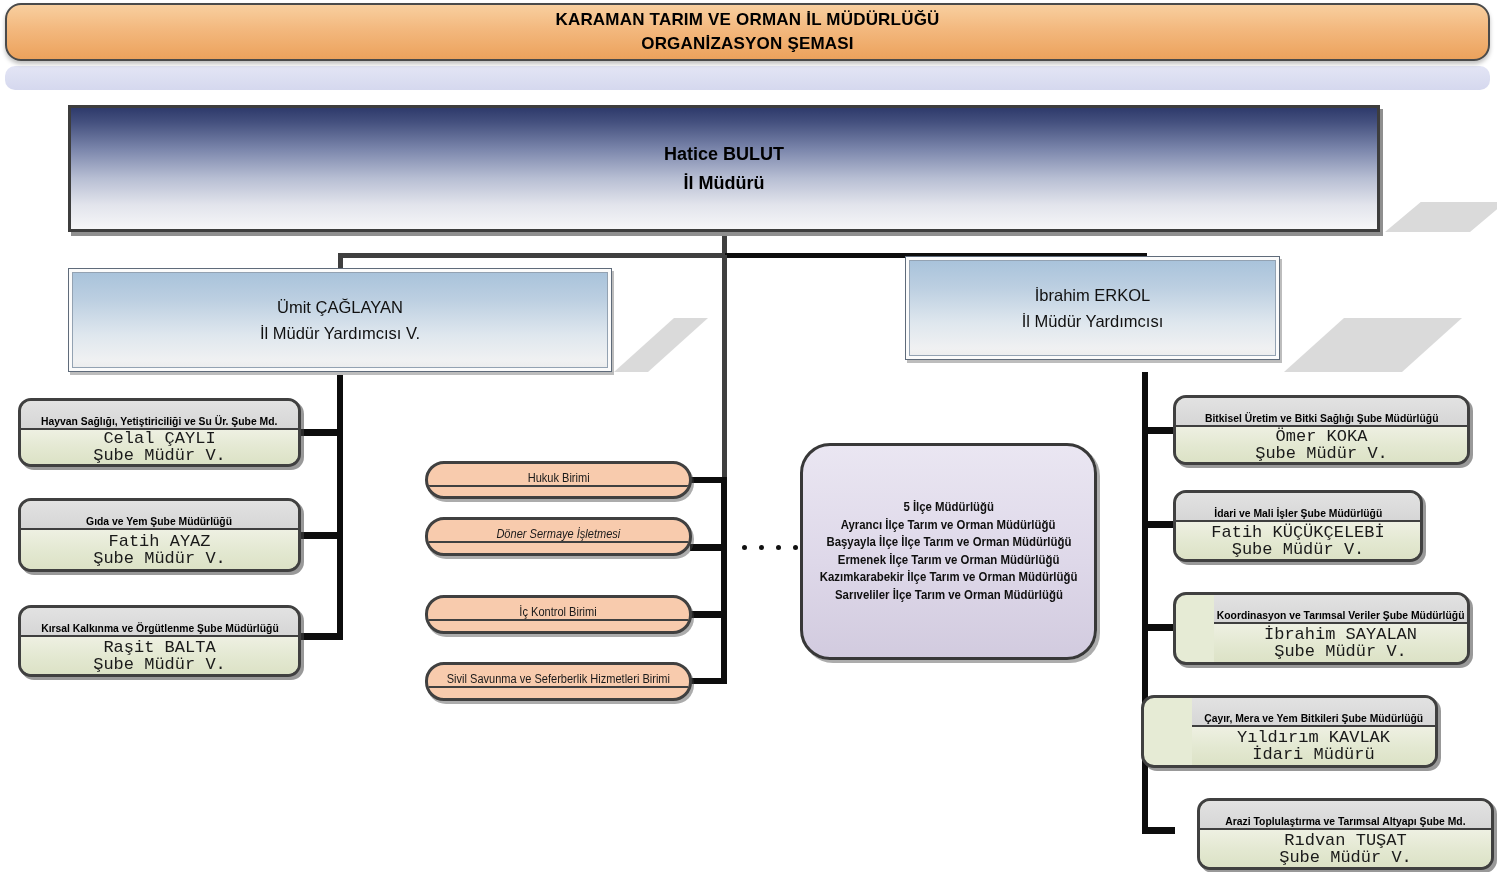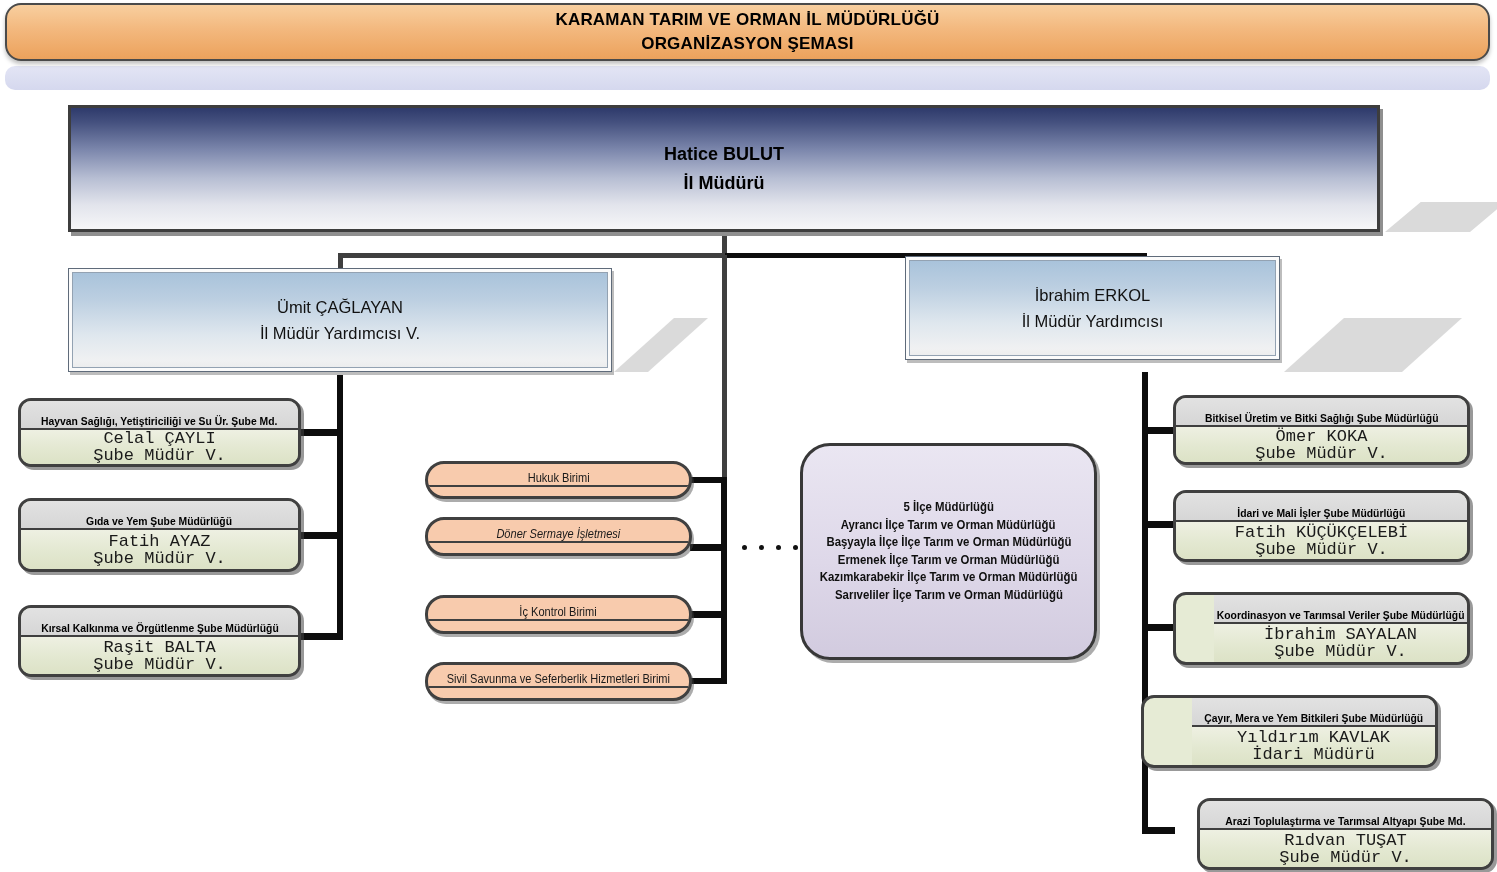--- a/index.html
+++ b/index.html
@@ -226,21 +226,21 @@
 
   <div class="abs dept" style="left:1173px;top:395px;width:297px;height:70px;">
     <div class="dept-header">
         <span>Bitkisel Üretim ve Bitki Sağlığı Şube Müdürlüğü</span>
       </div>
     <div class="dept-body">
       <div class="nm">Ömer KOKA</div>
       <div class="rl">Şube Müdür V.</div>
     </div>
   </div>
-  <div class="abs dept" style="left:1173px;top:490px;width:297px;height:72px;">
+  <div class="abs dept" style="left:1173px;top:490px;width:250px;height:72px;">
     <div class="dept-header">
         <span>İdari ve Mali İşler Şube Müdürlüğü</span>
       </div>
     <div class="dept-body">
       <div class="nm">Fatih KÜÇÜKÇELEBİ</div>
       <div class="rl">Şube Müdür V.</div>
     </div>
   </div>
   <div class="abs dept" style="left:1173px;top:592px;width:297px;height:73px;padding-left:38px;">
     <div class="dept-header">

